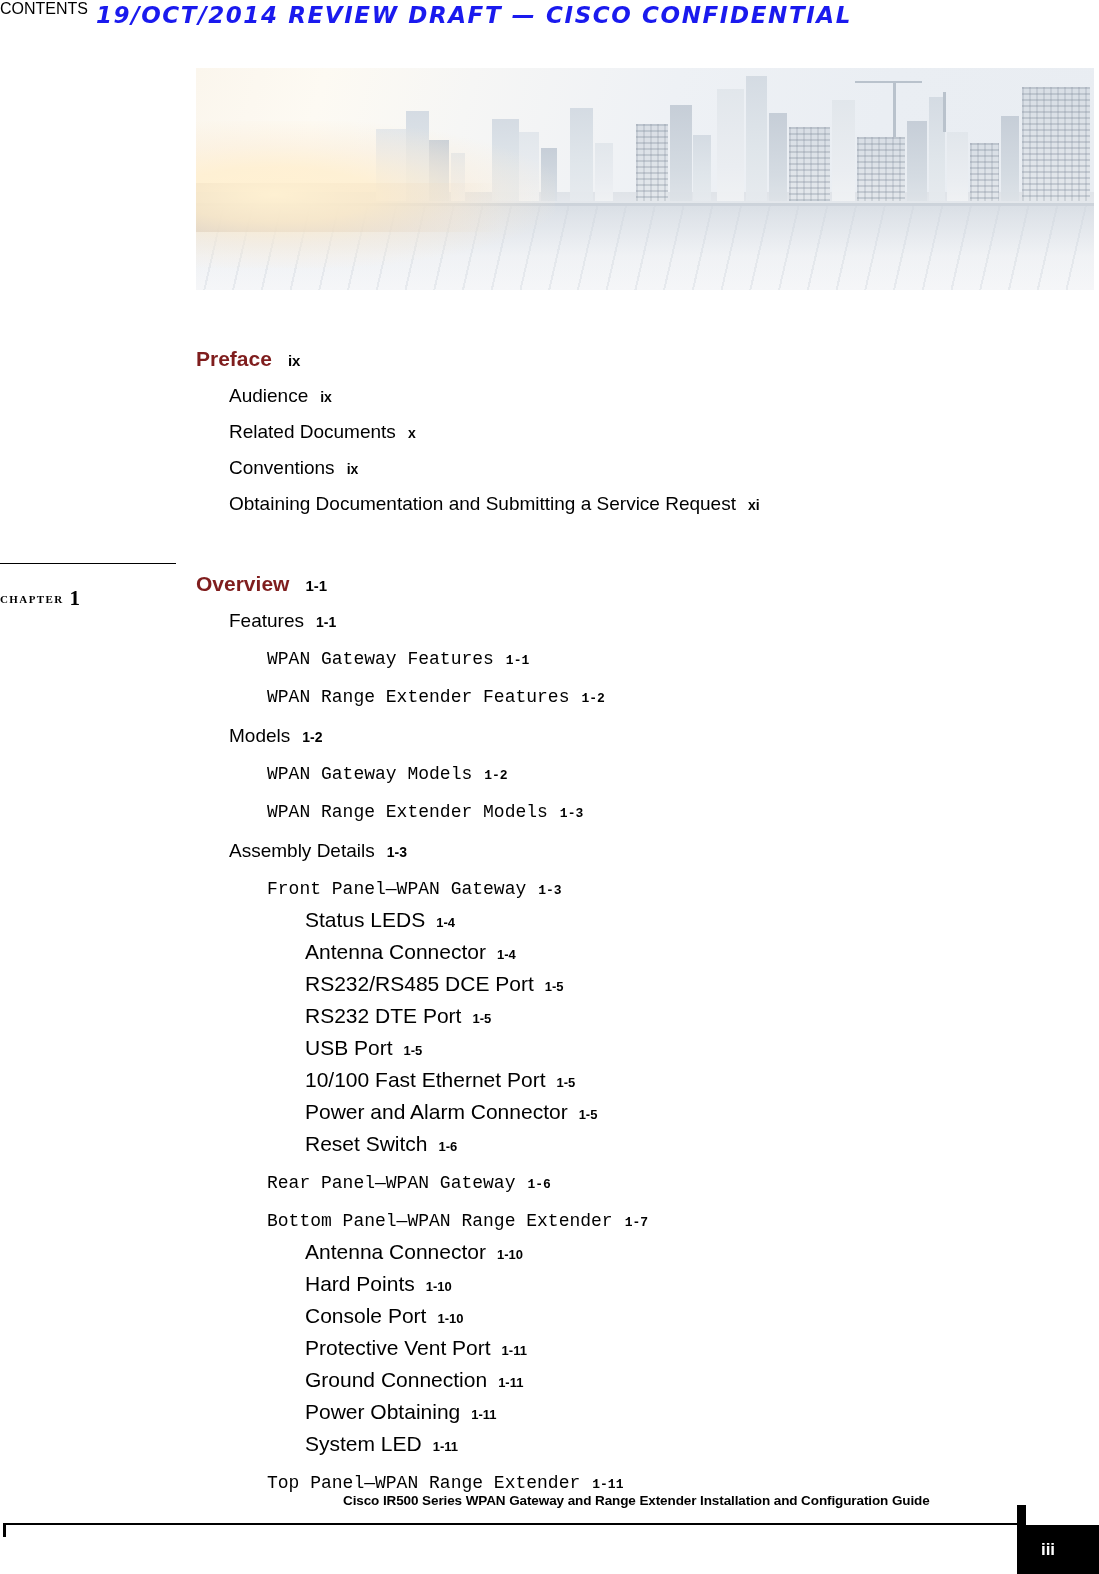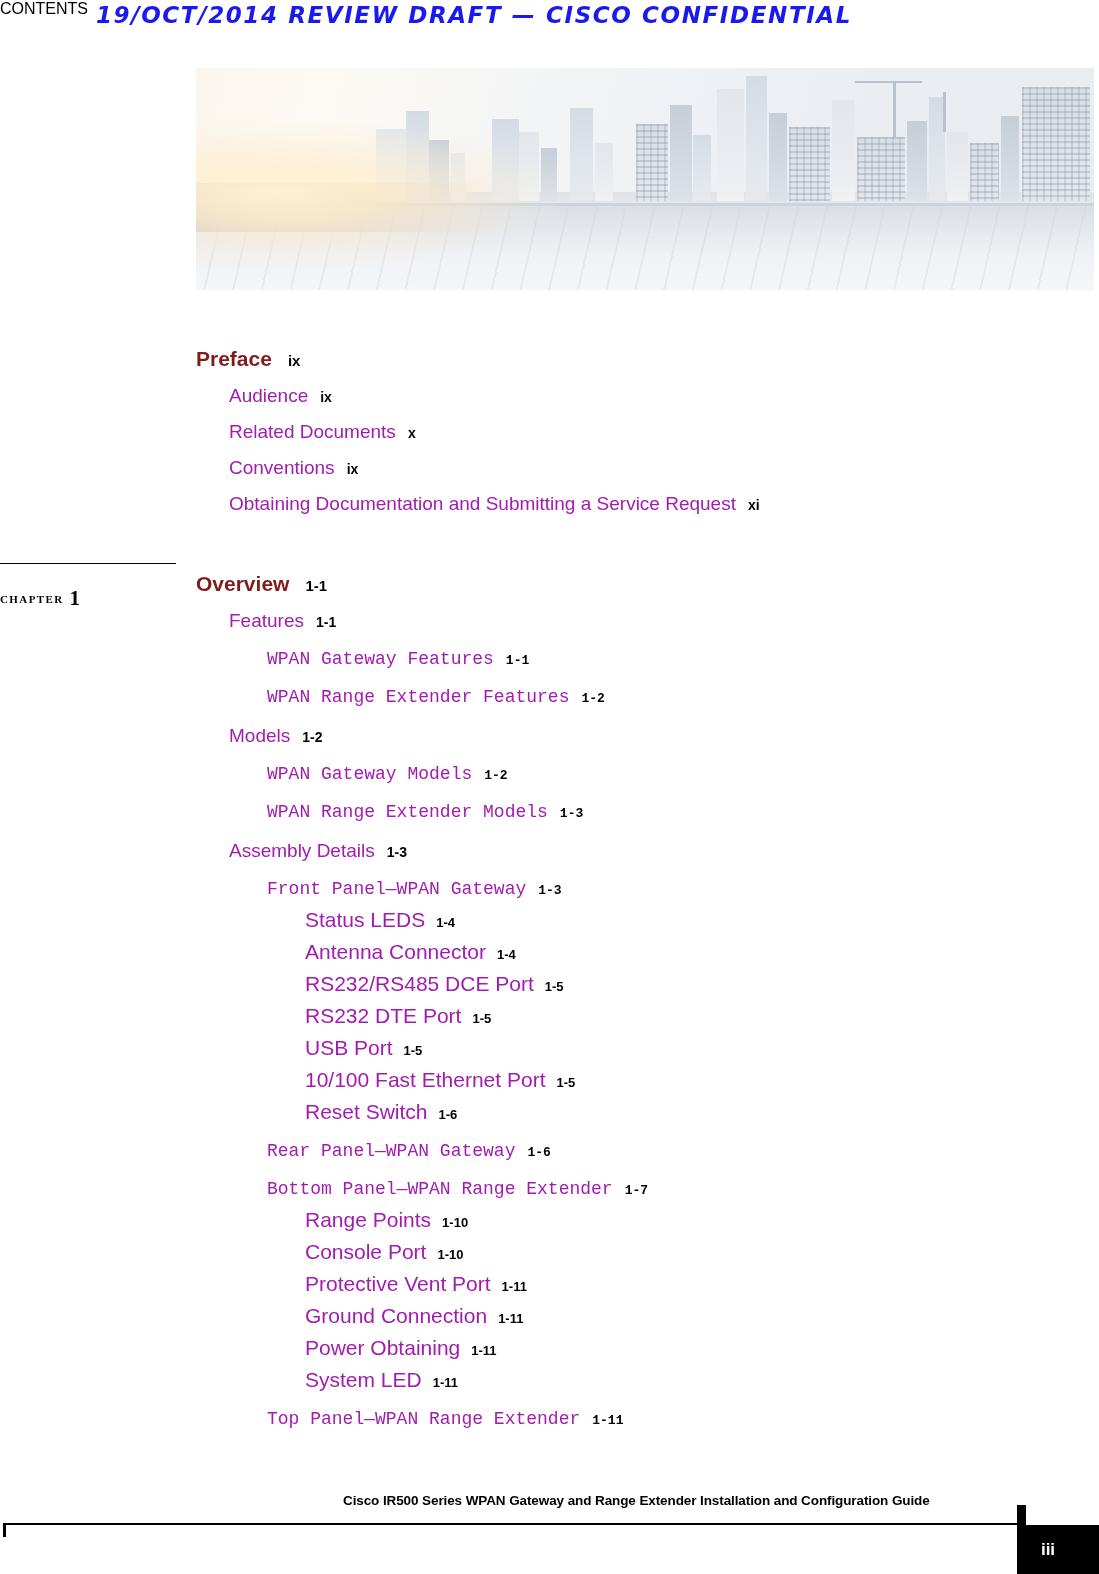--- a/index.html
+++ b/index.html
@@ -145,21 +145,21 @@
   .toc {
     position: absolute;
     left: 196px;
     top: 348px;
     width: 880px;
   }
   .toc-entry {
     white-space: nowrap;
     line-height: 1;
   }
-  .toc-title { color: #a21caf; }
+  .toc-title { color: #000000; }
   .toc-page {
     font-weight: bold;
     color: #000000;
     font-size: 14px;
   }
 
   .lvl0 { margin-top: 0; padding-left: 0; }
   .lvl0 .toc-title {
     font-size: 21px;
     font-weight: bold;
@@ -307,24 +307,26 @@
     <div class="toc-entry lvl2"><span class="toc-title">WPAN Gateway Models</span><span class="toc-page">1-2</span></div>
     <div class="toc-entry lvl2"><span class="toc-title">WPAN Range Extender Models</span><span class="toc-page">1-3</span></div>
     <div class="toc-entry lvl1 gap-group"><span class="toc-title">Assembly Details</span><span class="toc-page">1-3</span></div>
     <div class="toc-entry lvl2"><span class="toc-title">Front Panel—WPAN Gateway</span><span class="toc-page">1-3</span></div>
     <div class="toc-entry lvl3"><span class="toc-title">Status LEDS</span><span class="toc-page">1-4</span></div>
     <div class="toc-entry lvl3"><span class="toc-title">Antenna Connector</span><span class="toc-page">1-4</span></div>
     <div class="toc-entry lvl3"><span class="toc-title">RS232/RS485 DCE Port</span><span class="toc-page">1-5</span></div>
     <div class="toc-entry lvl3"><span class="toc-title">RS232 DTE Port</span><span class="toc-page">1-5</span></div>
     <div class="toc-entry lvl3"><span class="toc-title">USB Port</span><span class="toc-page">1-5</span></div>
     <div class="toc-entry lvl3"><span class="toc-title">10/100 Fast Ethernet Port</span><span class="toc-page">1-5</span></div>
+    <div class="toc-entry lvl3"><span class="toc-title">Power and Alarm Connector</span><span class="toc-page">1-5</span></div>
     <div class="toc-entry lvl3"><span class="toc-title">Reset Switch</span><span class="toc-page">1-6</span></div>
     <div class="toc-entry lvl2"><span class="toc-title">Rear Panel—WPAN Gateway</span><span class="toc-page">1-6</span></div>
     <div class="toc-entry lvl2"><span class="toc-title">Bottom Panel—WPAN Range Extender</span><span class="toc-page">1-7</span></div>
-    <div class="toc-entry lvl3"><span class="toc-title">Range Points</span><span class="toc-page">1-10</span></div>
+    <div class="toc-entry lvl3"><span class="toc-title">Antenna Connector</span><span class="toc-page">1-10</span></div>
+    <div class="toc-entry lvl3"><span class="toc-title">Hard Points</span><span class="toc-page">1-10</span></div>
     <div class="toc-entry lvl3"><span class="toc-title">Console Port</span><span class="toc-page">1-10</span></div>
     <div class="toc-entry lvl3"><span class="toc-title">Protective Vent Port</span><span class="toc-page">1-11</span></div>
     <div class="toc-entry lvl3"><span class="toc-title">Ground Connection</span><span class="toc-page">1-11</span></div>
     <div class="toc-entry lvl3"><span class="toc-title">Power Obtaining</span><span class="toc-page">1-11</span></div>
     <div class="toc-entry lvl3"><span class="toc-title">System LED</span><span class="toc-page">1-11</span></div>
     <div class="toc-entry lvl2"><span class="toc-title">Top Panel—WPAN Range Extender</span><span class="toc-page">1-11</span></div>
   </div>
 
 <div class="footer-title">Cisco IR500 Series WPAN Gateway and Range Extender Installation and Configuration Guide</div>
 <div class="footer-rule"></div>

